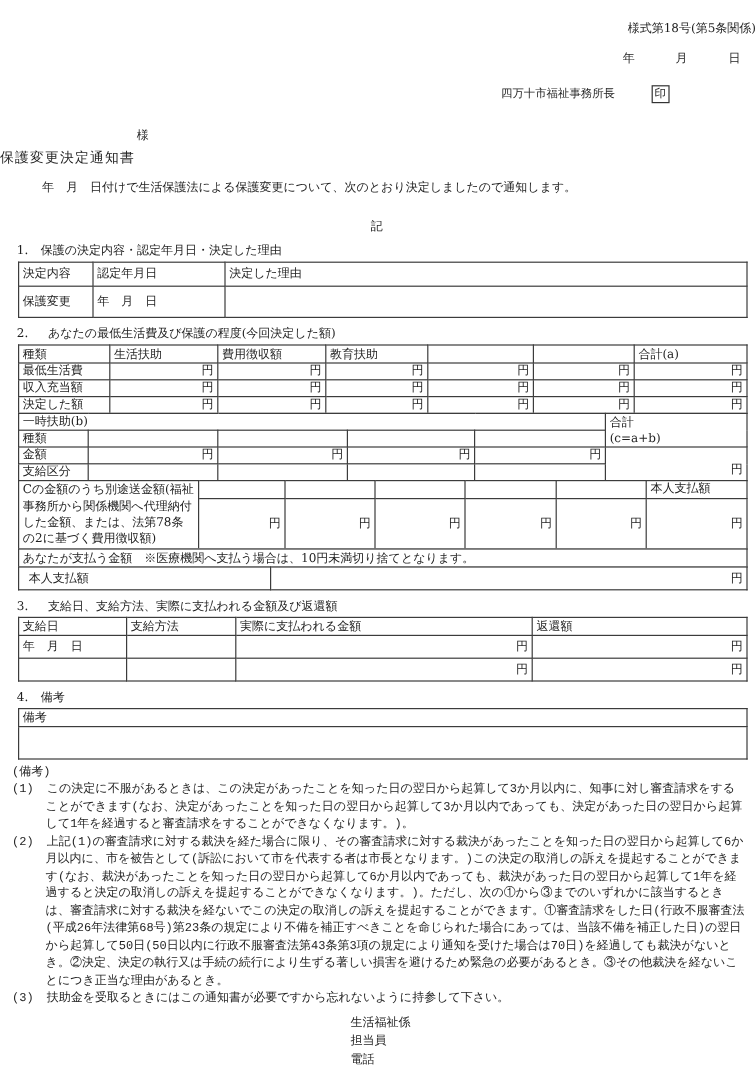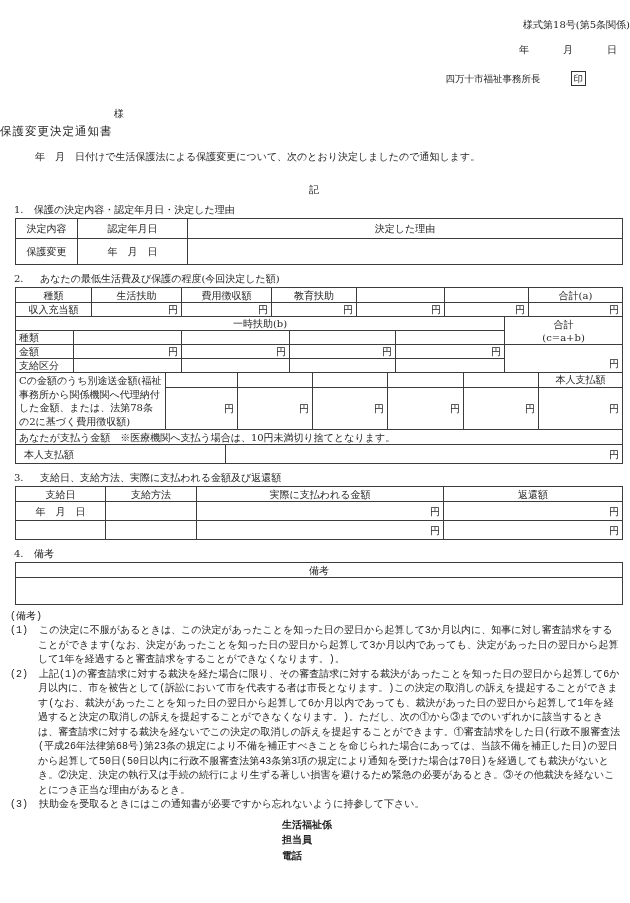--- a/index.html
+++ b/index.html
@@ -4,48 +4,48 @@
 <style>
   * { margin:0; padding:0; box-sizing:border-box; }
   html,body { width:630px; height:903px; background:#ffffff; overflow:hidden; }
   body {
     font-family:"DejaVu Serif","Liberation Serif",serif;
     font-size:10px; color:#1f1f1f; line-height:13px;
     position:relative;
   }
   .form-no { margin:18px 0 0 20px;text-align:right; }
   .date-line { margin-top:12px; text-align:right; padding-right:12px; letter-spacing:1px; }
-  .issuer-line { margin-top:15px; display:flex; justify-content:flex-end; align-items:center; padding-right:44px; font-size:9.5px; }
+  .issuer-line { margin-top:15px; display:flex; justify-content:flex-end; align-items:center; padding-right:72px; font-size:9.5px; }
   .seal { display:inline-block; border:1px solid #333; padding:1px 2px; margin-left:30px; line-height:11px; }
   .sama { margin:21px 0 0 114px; }
   .doc-title { margin-top:5px; font-size:11.5px; letter-spacing:1px; }
   .intro { margin:12px 8px 0 35px; }
   .ki { margin-top:20px; text-align:center; letter-spacing:2px; }
 
   .h { margin:7px 8px 2px 14px; }
   .hn { display:inline-block; width:20px; }
   .hn.wide { width:26px; }
 
   table { border-collapse:collapse; table-layout:fixed; width:607px; margin-left:15px; background:#fff; }
   table.join { margin-top:-1px; }
   td { border:1px solid #3c3c3c; padding:0 3px; font-size:10px; line-height:13px; overflow:hidden; vertical-align:middle; }
-  .c { text-align:center; }
+  .c { }
   .r { text-align:right; }
   .l { text-align:left; }
   .vb { vertical-align:bottom; padding-bottom:2px; }
   .wrap-label { line-height:13.5px; padding:1px 3px; }
 
   .notes { margin:5px 8px 0 10px;font-family:Liberation Mono, monospace; }
   .notes-label { margin-bottom:1px; }
   .note { padding-left:28px; line-height:14.5px; }
   .nn { display:inline-block; width:29px; margin-left:-28px; }
 
   .contact { margin-top:4px; margin-left:243px; line-height:15.5px; }
   .contact-label { display:inline-block; width:79px; }
-  .contact-line { margin-left:39px;font-weight:bold; }
+  .contact-line { margin-left:49px; }
 </style>
 </head>
 <body>
 
 <div class="form-no">様式第18号(第5条関係)</div>
 
 <div class="date-line">年　　　月　　　日</div>
 
 <div class="issuer-line">
   <span>四万十市福祉事務所長</span>
@@ -100,21 +100,39 @@
       <tr style="height:15px">
     <td class="c">種類</td>
     <td class="c">生活扶助</td>
     <td class="c">費用徴収額</td>
     <td class="c">教育扶助</td>
     <td class="c"></td>
     <td class="c"></td>
     <td class="c">合計(a)</td>
   </tr>
   <tr style="height:13px">
+    <td class="c">最低生活費</td>
+    <td class="r">円</td>
+    <td class="r">円</td>
+    <td class="r">円</td>
+    <td class="r">円</td>
+    <td class="r">円</td>
+    <td class="r">円</td>
+  </tr>
+  <tr style="height:13px">
     <td class="c">収入充当額</td>
+    <td class="r">円</td>
+    <td class="r">円</td>
+    <td class="r">円</td>
+    <td class="r">円</td>
+    <td class="r">円</td>
+    <td class="r">円</td>
+  </tr>
+  <tr style="height:13px">
+    <td class="c">決定した額</td>
     <td class="r">円</td>
     <td class="r">円</td>
     <td class="r">円</td>
     <td class="r">円</td>
     <td class="r">円</td>
     <td class="r">円</td>
   </tr>
 </tbody>
   </table>
 <table class="join">

